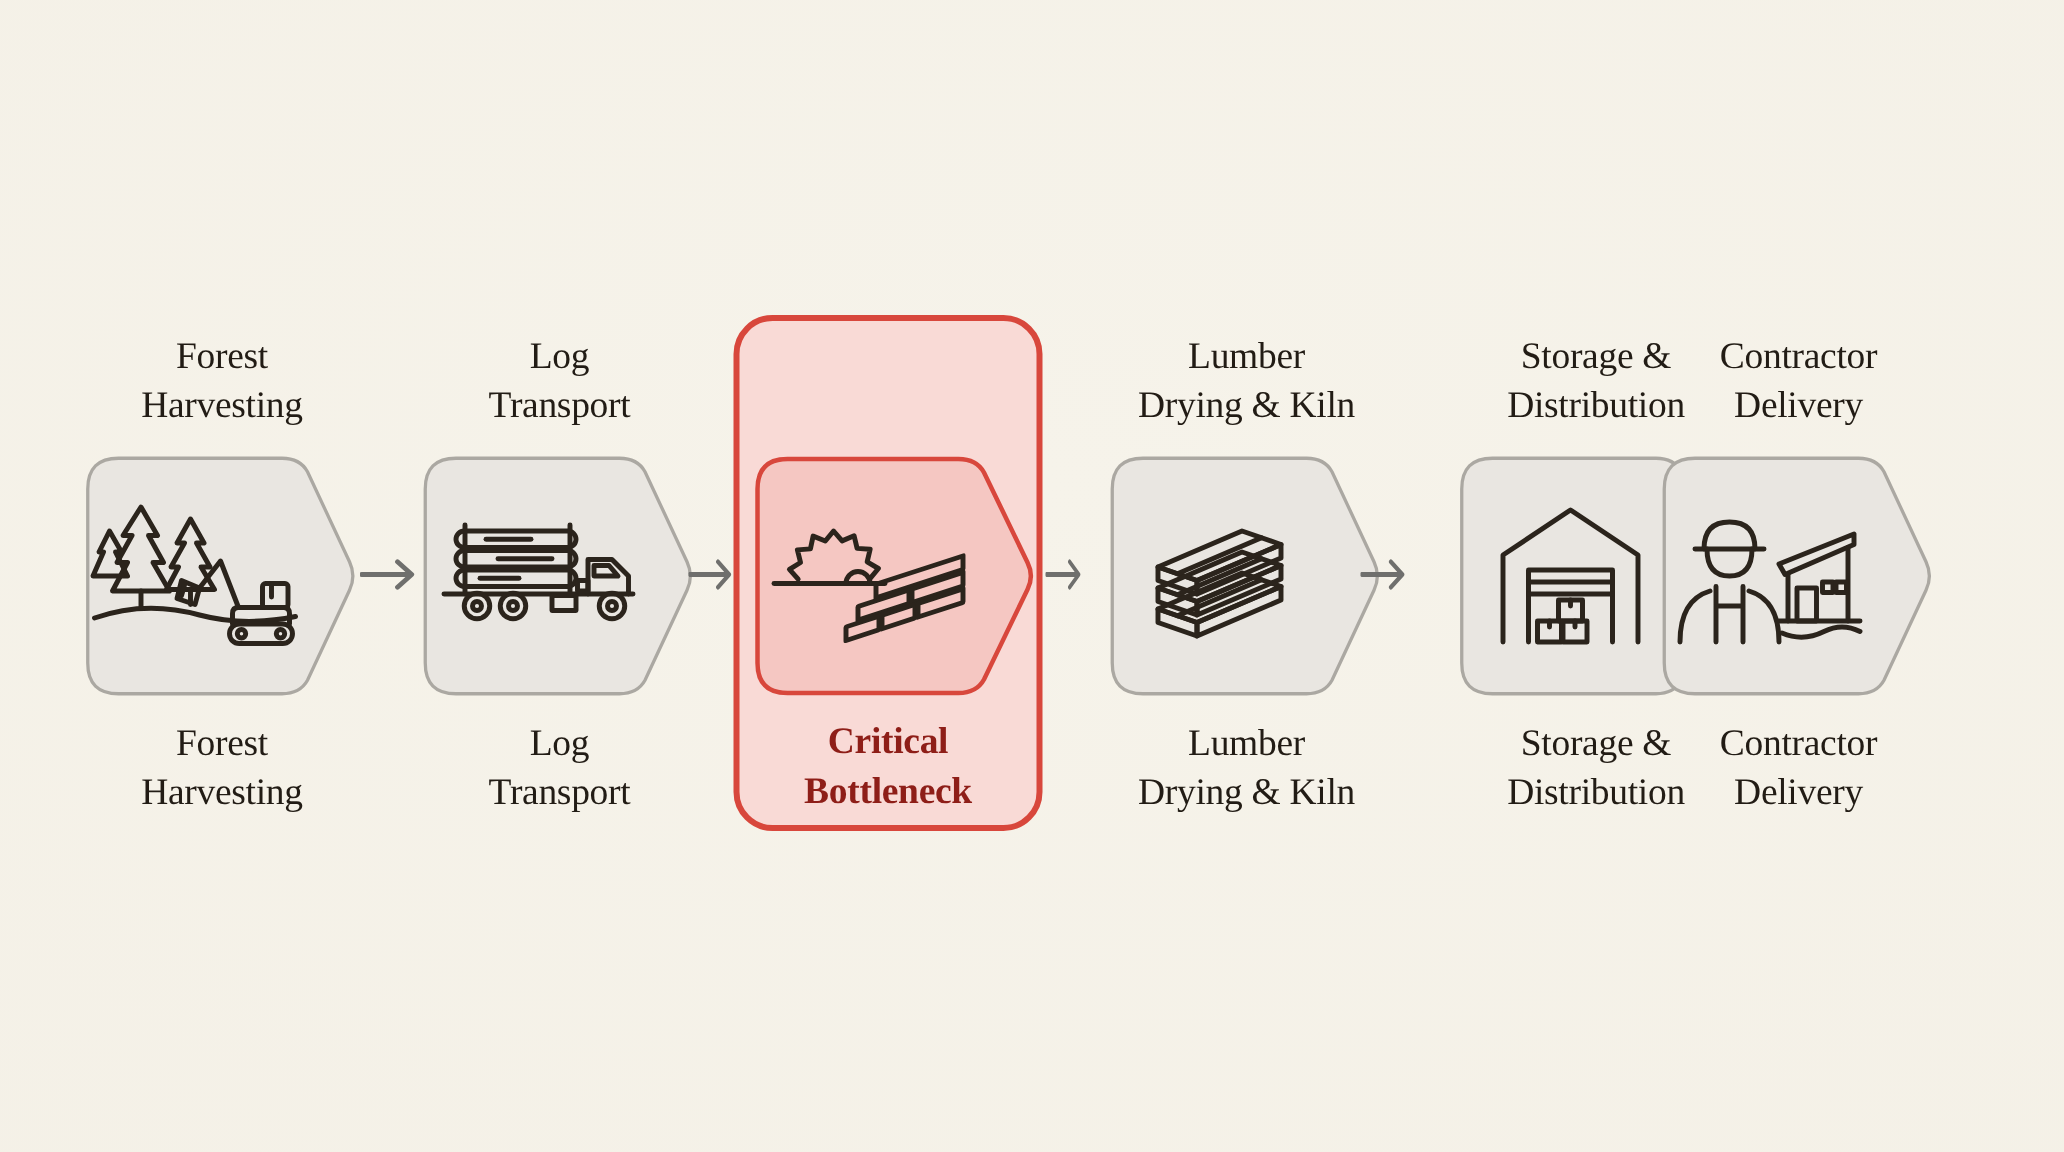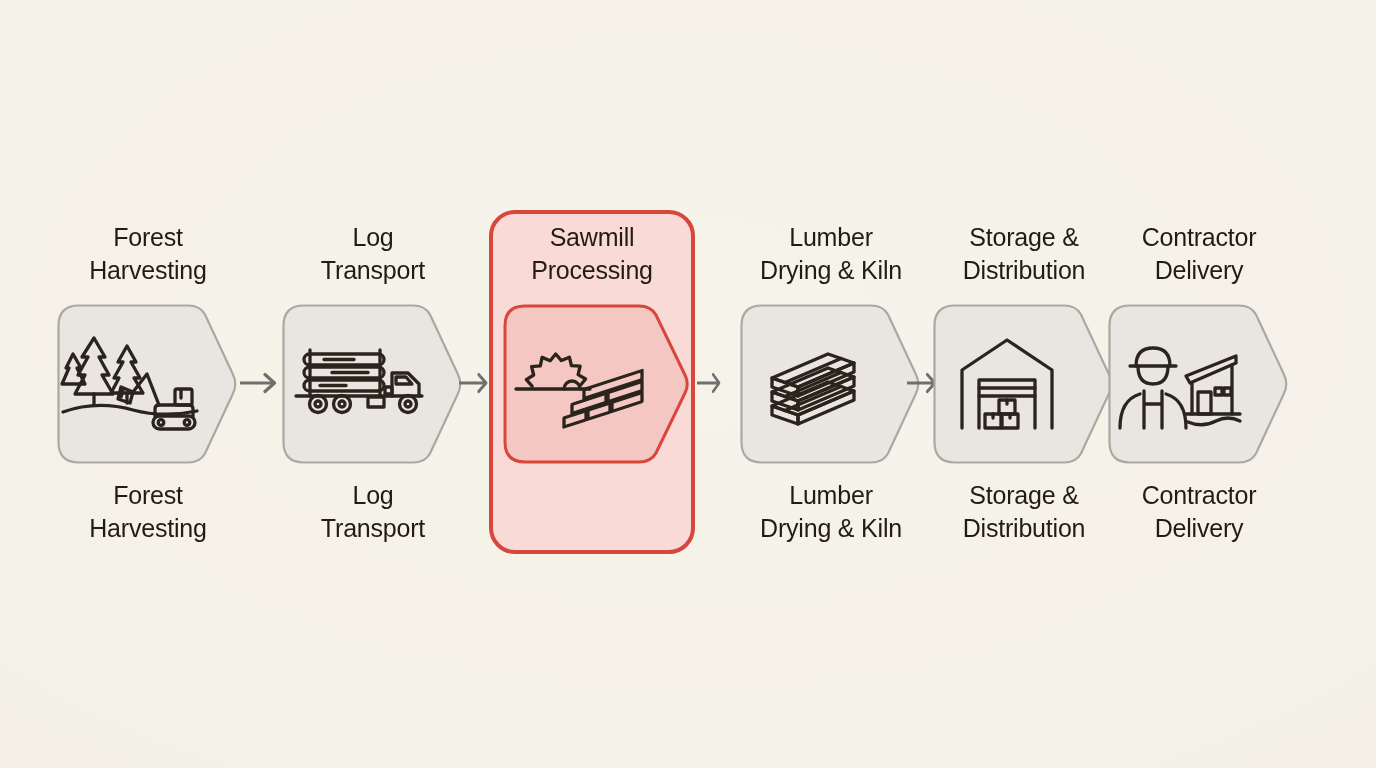--- a/index.html
+++ b/index.html
@@ -1,19 +1,19 @@
 <!DOCTYPE html>
 <html><head>
 <meta charset="utf-8">
 <style>
   html,body{margin:0;padding:0;}
   .canvas{
     position:relative;width:1376px;height:768px;overflow:hidden;
     background:radial-gradient(130% 130% at 50% 42%, #f6f3ea 0%, #f3efe5 100%);
-    font-family:Liberation Sans, sans-serif;
+    font-family:Liberation Serif, serif;
   }
   .stage{position:absolute;top:0;height:768px;}
   .stage-label{
     position:absolute;left:0;width:100%;text-align:center;white-space:pre-line;
     font-size:25px;line-height:33px;font-weight:500;color:#221c15;letter-spacing:-0.2px;
   }
   .stage-label.top{top:221px;}
   .stage-label.bottom{top:479px;}
   .shape-wrap{position:absolute;top:304px;left:0;width:182px;height:160px;}
   .shape-wrap svg.chevron{position:absolute;left:0;top:0;width:100%;height:100%;}
@@ -109,40 +109,40 @@
 Transport</div>
   </div>
 
   <div class="arrow" style="left:459px;width:33px;">
     <svg viewBox="0 0 42 22" preserveAspectRatio="none">
       <path d="M1 11 H33 M25 2.5 L34.5 11 L25 19.5"></path>
     </svg>
   </div>
 
   <div class="bottleneck-card">
-    <div class="stage-label top">Sawmill
-Processing</div>
     <div class="shape-wrap">
       <svg class="chevron" viewBox="0 0 188 160">
         <path d="M22 2 H136 Q148 2 153 11 L182 71 Q186.5 80 182 89 L153 149 Q148 158 136 158 H22 Q2 158 2 138 V22 Q2 2 22 2 Z"></path>
       </svg>
       <svg class="icon" viewBox="0 0 148 160">
         <polyline points="26.1 82.1 20.3 75.6 27.7 71 25.6 62.6 34.3 61.9 36.1 53.4 44.2 56.7 49.7 50 55.4 56.6 63.4 53.2 65.4 61.6 74.1 62.2 72.1 70.6 79.6 75 74 81.7"></polyline>
         <path d="M10 85 H84"></path>
         <path d="M58 85 A8 8 0 0 1 74 85"></path>
         <g transform="translate(64,124) skewY(-18)">
           <rect x="14" y="-34" width="58" height="9"></rect>
           <rect x="2" y="-23" width="34" height="9"></rect>
           <rect x="38" y="-23" width="34" height="9"></rect>
           <rect x="-6" y="-12" width="22" height="9"></rect>
           <rect x="18" y="-12" width="22" height="9"></rect>
           <rect x="42" y="-12" width="30" height="9"></rect>
         </g>
       </svg>
     </div>
+    <div class="stage-label bottom">Critical
+Bottleneck</div>
   </div>
 
   <div class="arrow" style="left:697px;width:27px;">
     <svg viewBox="0 0 42 22" preserveAspectRatio="none">
       <path d="M1 11 H33 M25 2.5 L34.5 11 L25 19.5"></path>
     </svg>
   </div>
 
   <div class="stage" style="left:740px;width:182px;">
     <div class="stage-label top">Lumber
@@ -169,21 +169,21 @@
     <div class="stage-label bottom">Lumber
 Drying &amp; Kiln</div>
   </div>
 
   <div class="arrow" style="left:907px;width:34px;">
     <svg viewBox="0 0 42 22" preserveAspectRatio="none">
       <path d="M1 11 H33 M25 2.5 L34.5 11 L25 19.5"></path>
     </svg>
   </div>
 
-  <div class="stage" style="left:933px;width:182px;">
+  <div class="stage" style="left:973px;width:182px;">
     <div class="stage-label top">Storage &amp;
 Distribution</div>
     <div class="shape-wrap">
       <svg class="chevron" viewBox="0 0 182 160">
         <path d="M22 1.5 H131 Q143 1.5 148 10.5 L176 70.5 Q180.5 80 176 89.5 L148 149.5 Q143 158.5 131 158.5 H22 Q1.5 158.5 1.5 138 V22 Q1.5 1.5 22 1.5 Z"></path>
       </svg>
       <svg class="icon" viewBox="0 0 148 160">
         <path d="M29 124 V66 L74 36 L119 66 V124"></path>
         <path d="M46 124 V76 H102 V124"></path>
         <path d="M46 84 H102"></path>

